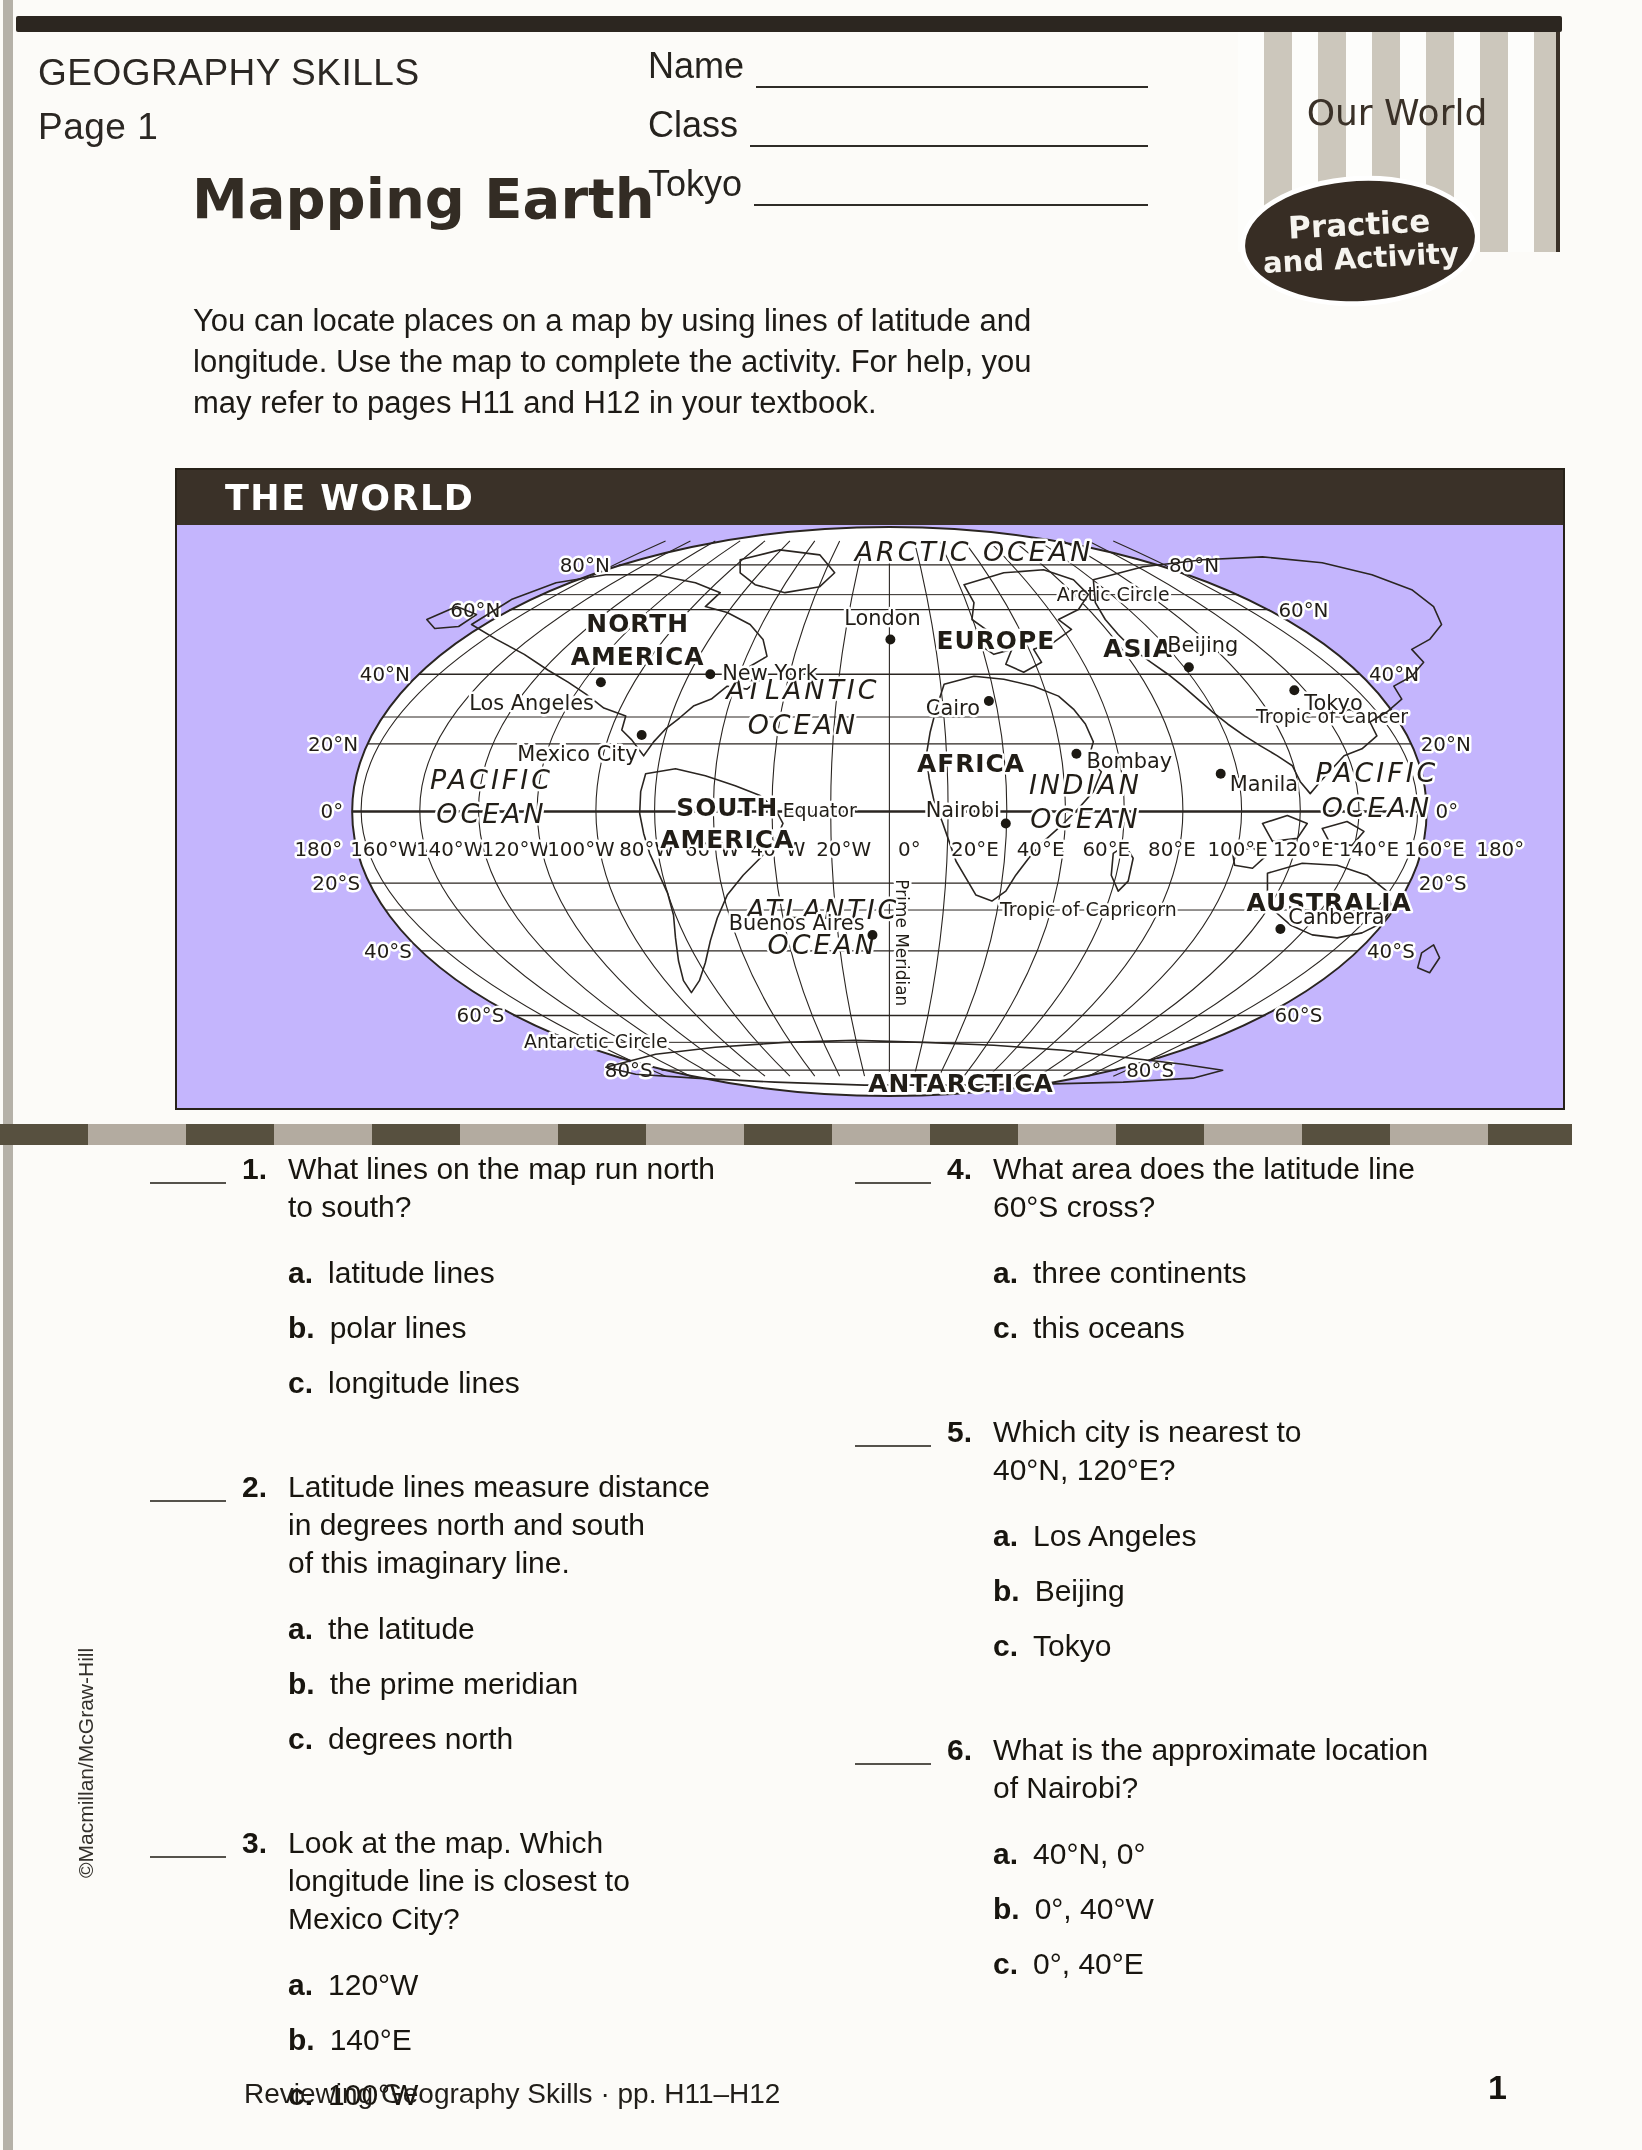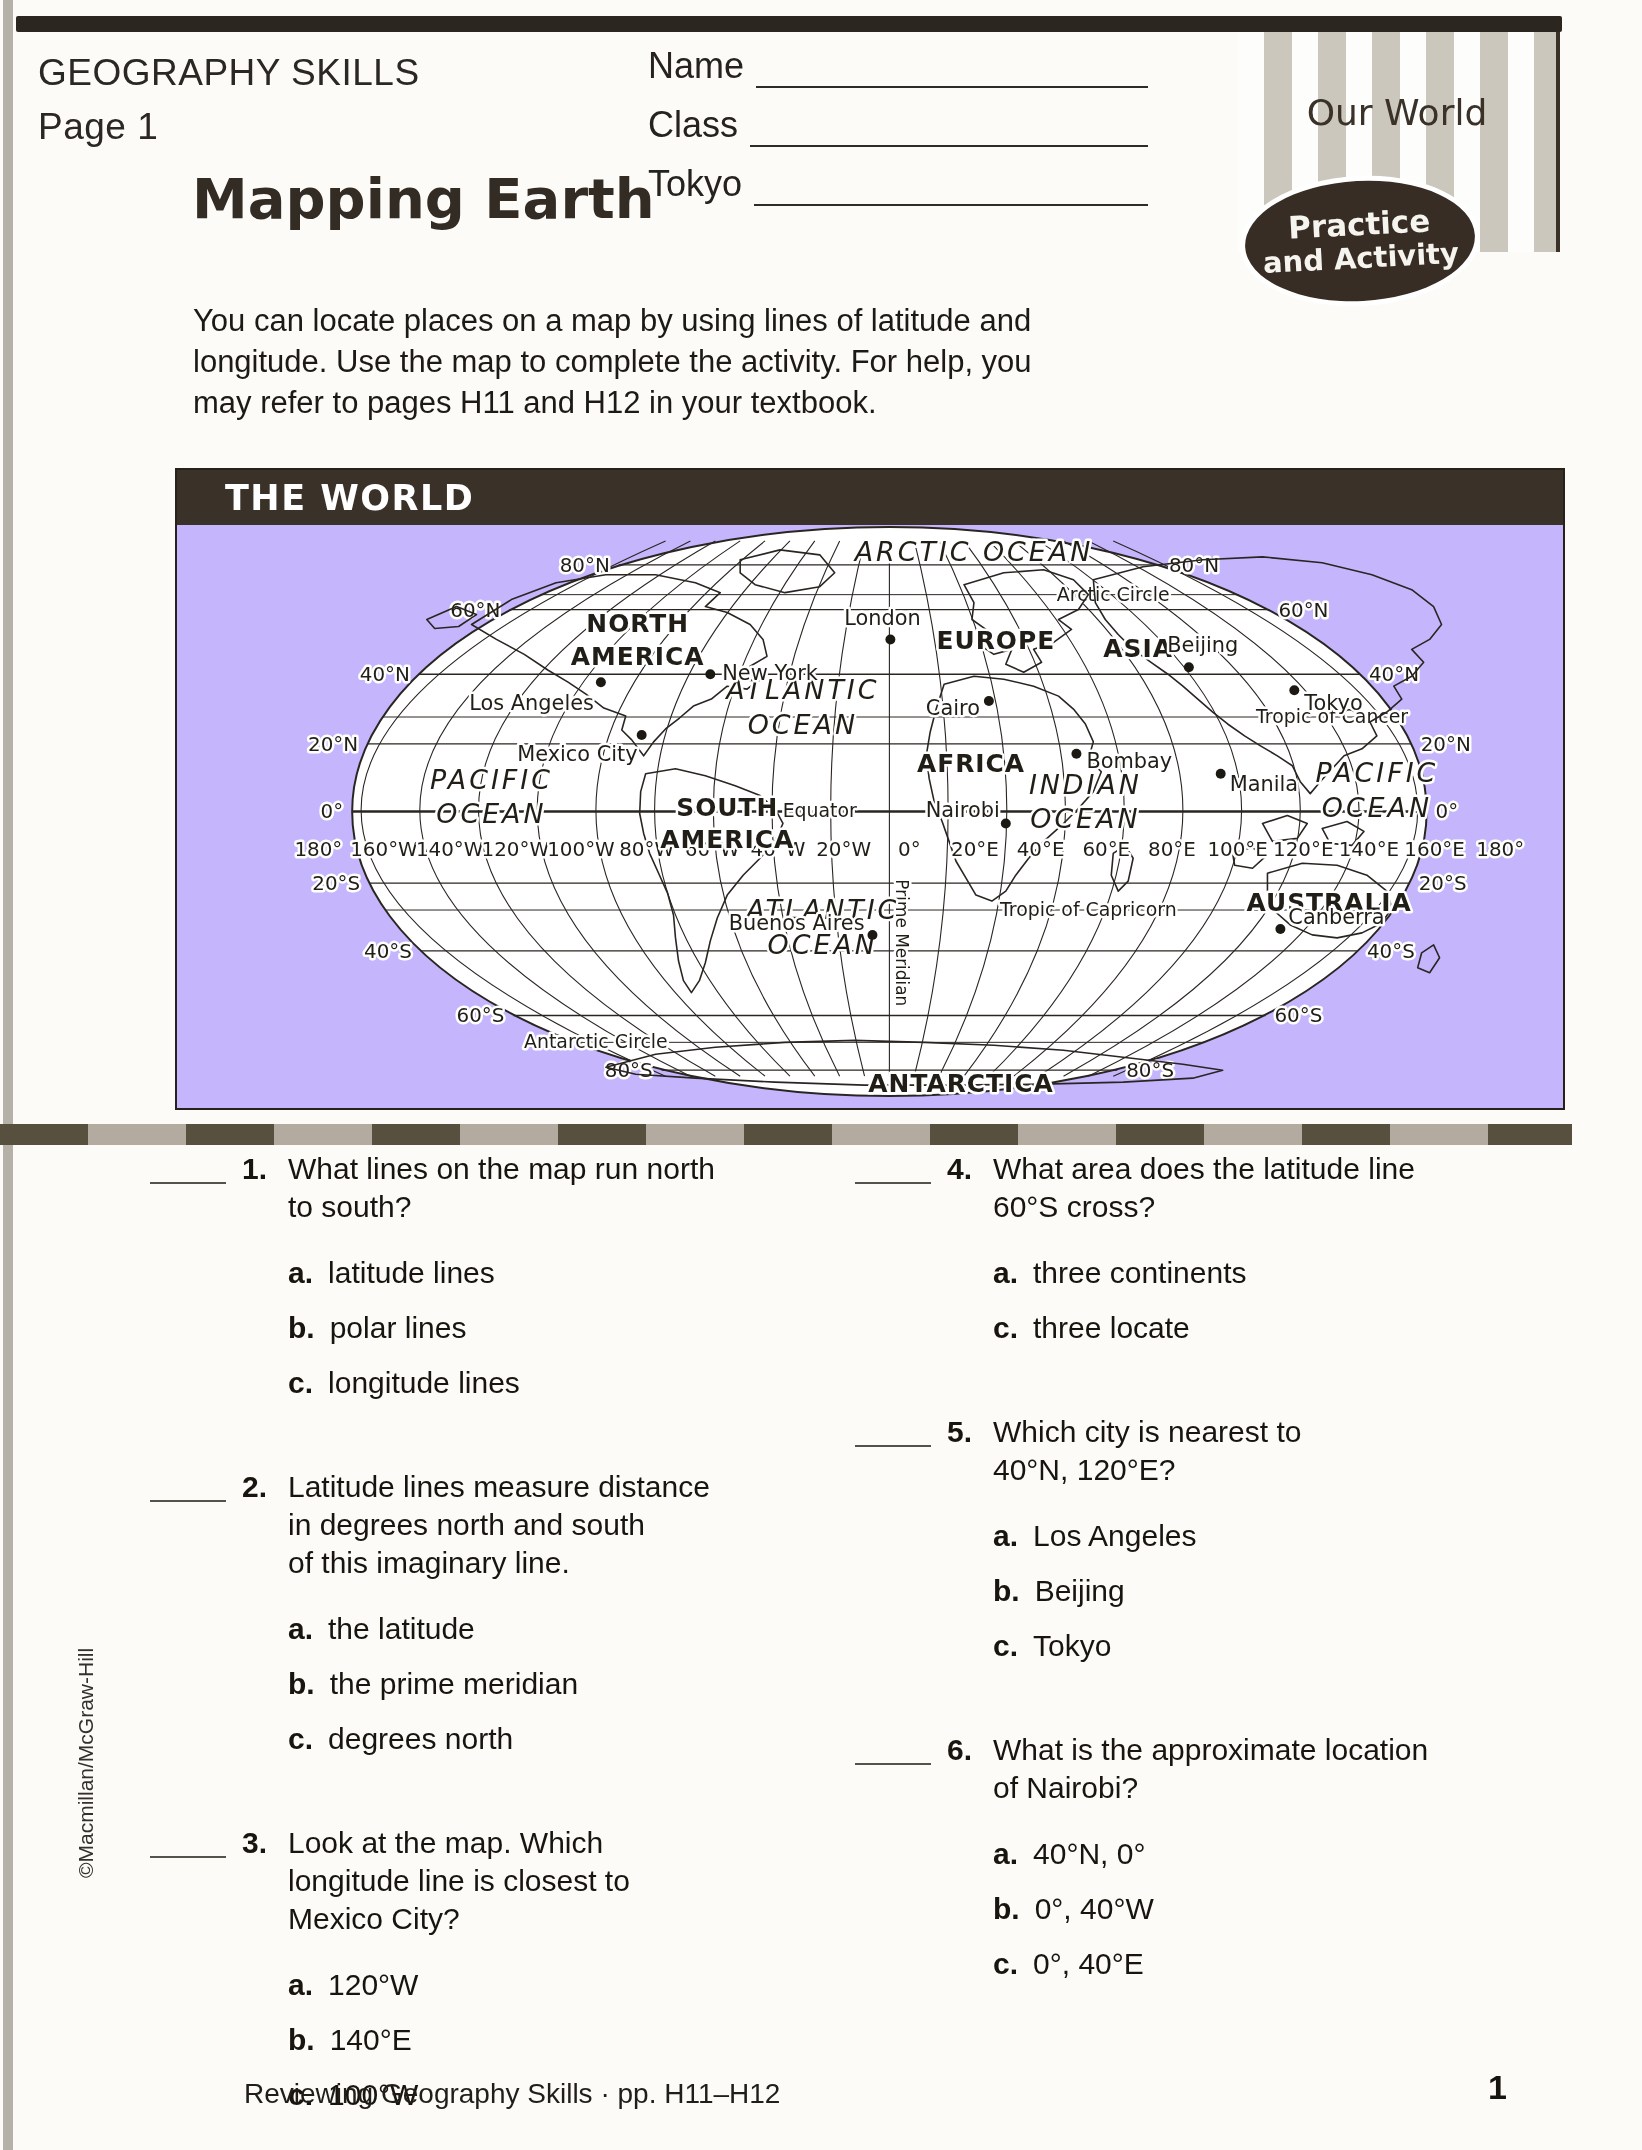--- a/index.html
+++ b/index.html
@@ -280,21 +280,21 @@
     </div>
   <div class="q-col" id="q-col-right">
       <div class="q">
         <div class="q-head">
           <span class="blank"></span>
           <span class="q-num">4.</span>
           <div class="q-text">What area does the latitude line<br>60°S cross?</div>
         </div>
         <div class="q-opts">
           <div class="opt"><b>a.</b><span>three continents</span></div>
-          <div class="opt"><b>c.</b><span>three locate</span></div>
+          <div class="opt"><b>c.</b><span>this oceans</span></div>
         </div>
       </div>
       <div class="q">
         <div class="q-head">
           <span class="blank"></span>
           <span class="q-num">5.</span>
           <div class="q-text">Which city is nearest to<br>40°N, 120°E?</div>
         </div>
         <div class="q-opts">
           <div class="opt"><b>a.</b><span>Los Angeles</span></div>

